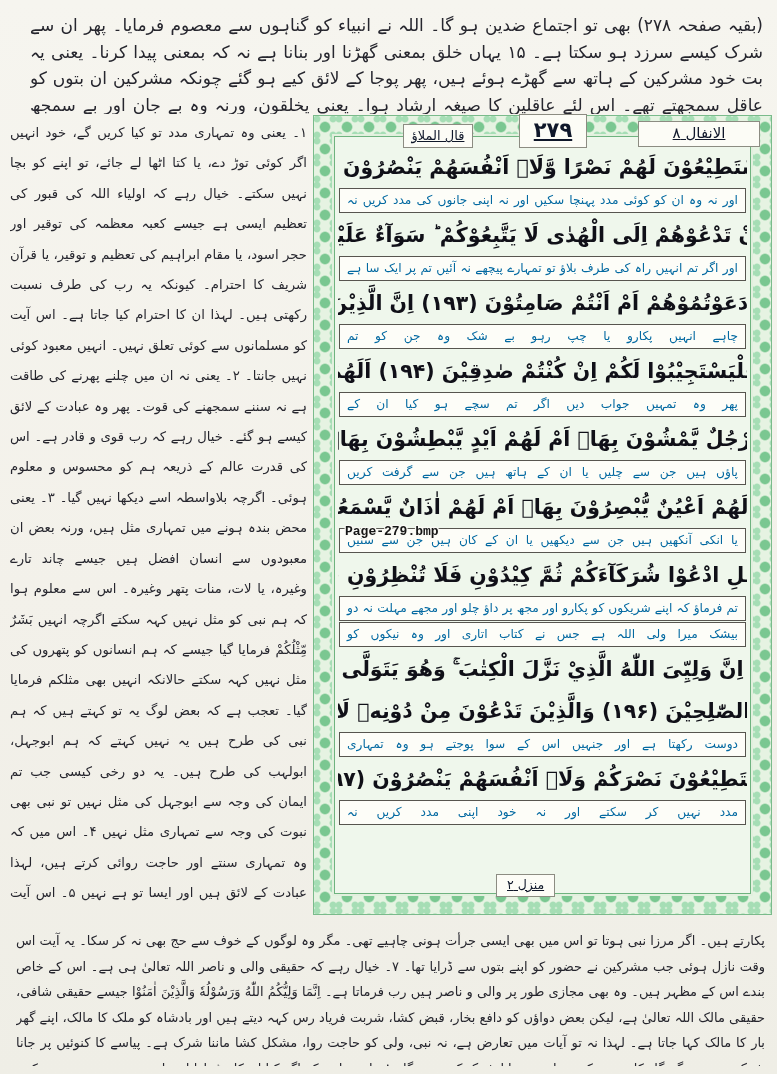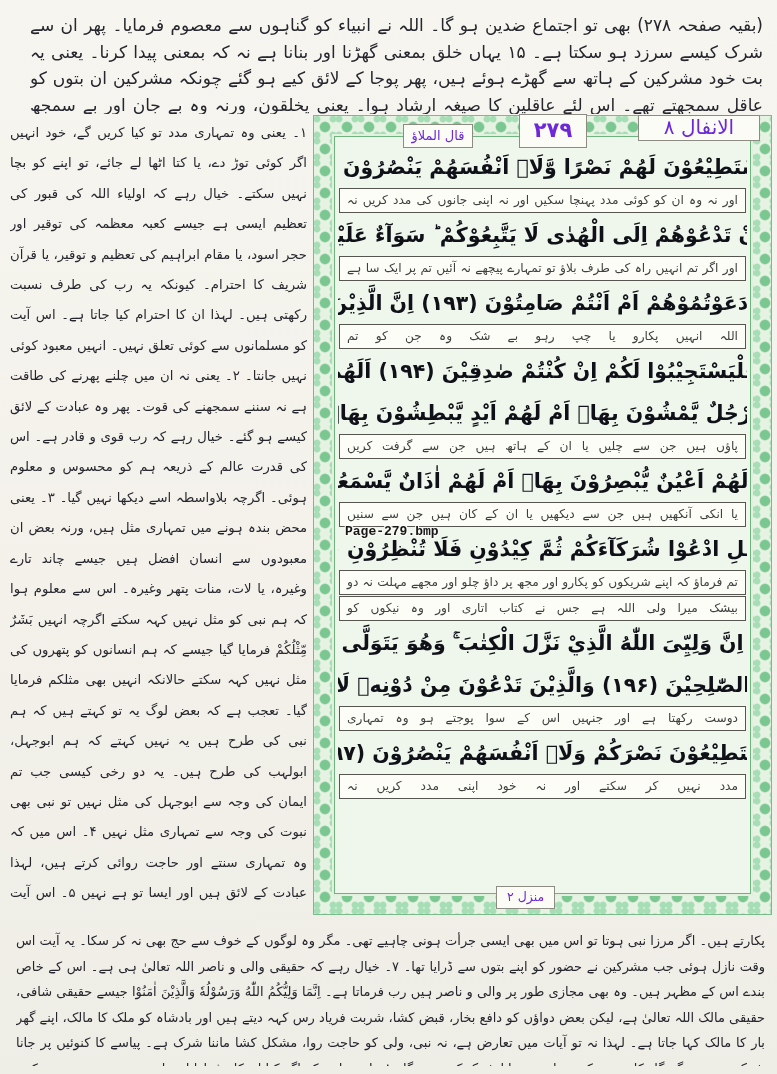--- a/index.html
+++ b/index.html
@@ -43,40 +43,40 @@
   }
   .qinner{
     position:absolute;inset:21px;
     background:#eff7ec;
     border:1px solid #6fb37f;
     box-shadow:0 0 0 2px #e2f0de;
   }
   .qtab{
     position:absolute;z-index:3;
     background:#fcfcf6;border:1px solid #8c8c82;
-    color:#6d28d9;white-space:nowrap;
+    color:#0f172a;white-space:nowrap;text-decoration:underline;
   }
-  .qtab.surah{top:0;right:12px;width:120px;height:24px;font-size:20px;line-height:23px;text-align:center;}
+  .qtab.surah{top:6px;right:12px;width:120px;height:24px;font-size:15px;line-height:23px;text-align:center;}
   .qtab.pagenum{top:-1px;left:206px;width:66px;height:32px;font-size:21px;line-height:31px;font-weight:bold;text-align:center;letter-spacing:1px;}
   .qtab.ruku{top:9px;left:90px;width:68px;height:22px;font-size:13px;line-height:21px;text-align:center;}
-  .qtab.manzil{bottom:6px;left:183px;height:21px;font-size:12.5px;line-height:20px;padding:0 10px;}
+  .qtab.manzil{bottom:18px;left:183px;height:21px;font-size:12.5px;line-height:20px;padding:0 10px;}
   .qcontent{
     position:absolute;left:25px;right:25px;top:31px;bottom:27px;
     display:flex;flex-direction:column;overflow:hidden;
   }
   .row{flex:0 0 auto;}
   .row.arabic{
     height:42px;display:flex;align-items:center;justify-content:center;
     font-size:20.5px;font-weight:bold;color:#101018;
     white-space:nowrap;overflow:hidden;
   }
   .row.urdu{
     height:25px;margin:0 1px 1px 1px;
     background:#fdfdf8;border:1px solid #57554f;
-    font-size:12.2px;line-height:23px;color:#404040;
+    font-size:12.2px;line-height:23px;color:#0369a1;
     padding:0 7px;text-align:justify;text-align-last:justify;
     overflow:hidden;box-sizing:border-box;
   }
   
   .scan-label{
     position:absolute;top:524px;left:345px;z-index:5;
     font-family:Liberation Mono, monospace;
     font-size:13px;font-weight:bold;color:#161616;direction:ltr;
     text-shadow:-1px -1px 0 #fafaf5,1px -1px 0 #fafaf5,-1px 1px 0 #fafaf5,1px 1px 0 #fafaf5,0 0 3px #fafaf5;
   }
@@ -104,22 +104,23 @@
     <div class="qtab surah">الانفال ۸</div>
     <div class="qtab pagenum">۲۷۹</div>
     <div class="qtab ruku">قال الملاؤ</div>
 
     <div class="qcontent">
       <div class="row arabic">وَلَا يَسْتَطِيْعُوْنَ لَهُمْ نَصْرًا وَّلَاۤ اَنْفُسَهُمْ يَنْصُرُوْنَ (۱۹۲)</div>
       <div class="row urdu">اور نہ وہ ان کو کوئی مدد پہنچا سکیں اور نہ اپنی جانوں کی مدد کریں نہ</div>
       <div class="row arabic">وَاِنْ تَدْعُوْهُمْ اِلَى الْهُدٰى لَا يَتَّبِعُوْكُمْ ؕ سَوَآءٌ عَلَيْكُمْ</div>
       <div class="row urdu">اور اگر تم انہیں راہ کی طرف بلاؤ تو تمہارے پیچھے نہ آئیں تم پر ایک سا ہے</div>
       <div class="row arabic">اَدَعَوْتُمُوْهُمْ اَمْ اَنْتُمْ صَامِتُوْنَ (۱۹۳) اِنَّ الَّذِيْنَ</div>
-      <div class="row urdu">اللہ انہیں پکارو یا چپ رہو بے شک وہ جن کو تم</div>
+      <div class="row urdu">چاہے انہیں پکارو یا چپ رہو بے شک وہ جن کو تم</div>
       <div class="row arabic">فَلْيَسْتَجِيْبُوْا لَكُمْ اِنْ كُنْتُمْ صٰدِقِيْنَ (۱۹۴) اَلَهُمْ</div>
+      <div class="row urdu">پھر وہ تمہیں جواب دیں اگر تم سچے ہو کیا ان کے</div>
       <div class="row arabic">اَرْجُلٌ يَّمْشُوْنَ بِهَاۤ اَمْ لَهُمْ اَيْدٍ يَّبْطِشُوْنَ بِهَاۤ</div>
       <div class="row urdu">پاؤں ہیں جن سے چلیں یا ان کے ہاتھ ہیں جن سے گرفت کریں</div>
       <div class="row arabic">اَمْ لَهُمْ اَعْيُنٌ يُّبْصِرُوْنَ بِهَاۤ اَمْ لَهُمْ اٰذَانٌ يَّسْمَعُوْنَ</div>
       <div class="row urdu">یا انکی آنکھیں ہیں جن سے دیکھیں یا ان کے کان ہیں جن سے سنیں</div>
       <div class="row arabic">بِهَا ؕ قُلِ ادْعُوْا شُرَكَآءَكُمْ ثُمَّ كِيْدُوْنِ فَلَا تُنْظِرُوْنِ (۱۹۵)</div>
       <div class="row urdu">تم فرماؤ کہ اپنے شریکوں کو پکارو اور مجھ پر داؤ چلو اور مجھے مہلت نہ دو</div>
       <div class="row urdu">بیشک میرا ولی اللہ ہے جس نے کتاب اتاری اور وہ نیکوں کو</div>
       <div class="row arabic">اِنَّ وَلِيِّیَ اللّٰهُ الَّذِيْ نَزَّلَ الْكِتٰبَ ۚ وَهُوَ يَتَوَلَّى</div>
       <div class="row arabic">الصّٰلِحِيْنَ (۱۹۶) وَالَّذِيْنَ تَدْعُوْنَ مِنْ دُوْنِهٖ لَا</div>
       <div class="row urdu">دوست رکھتا ہے اور جنہیں اس کے سوا پوجتے ہو وہ تمہاری</div>

